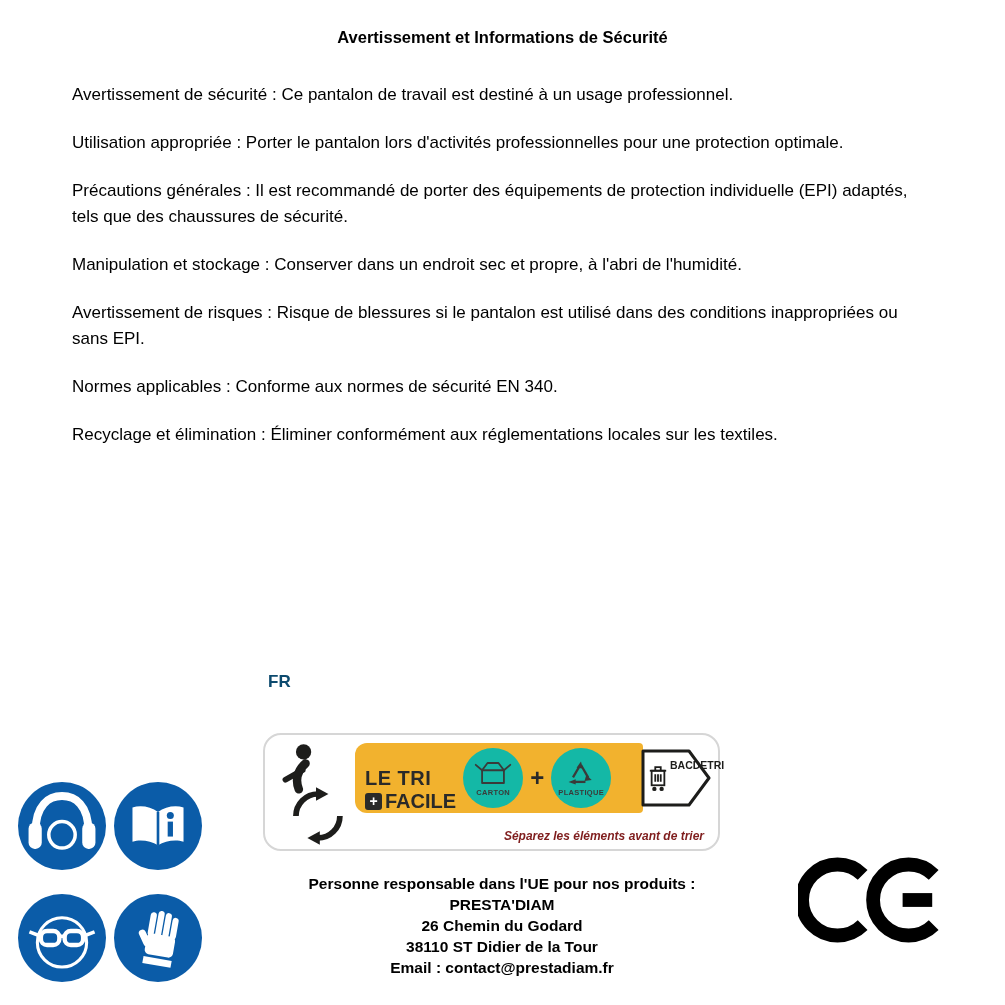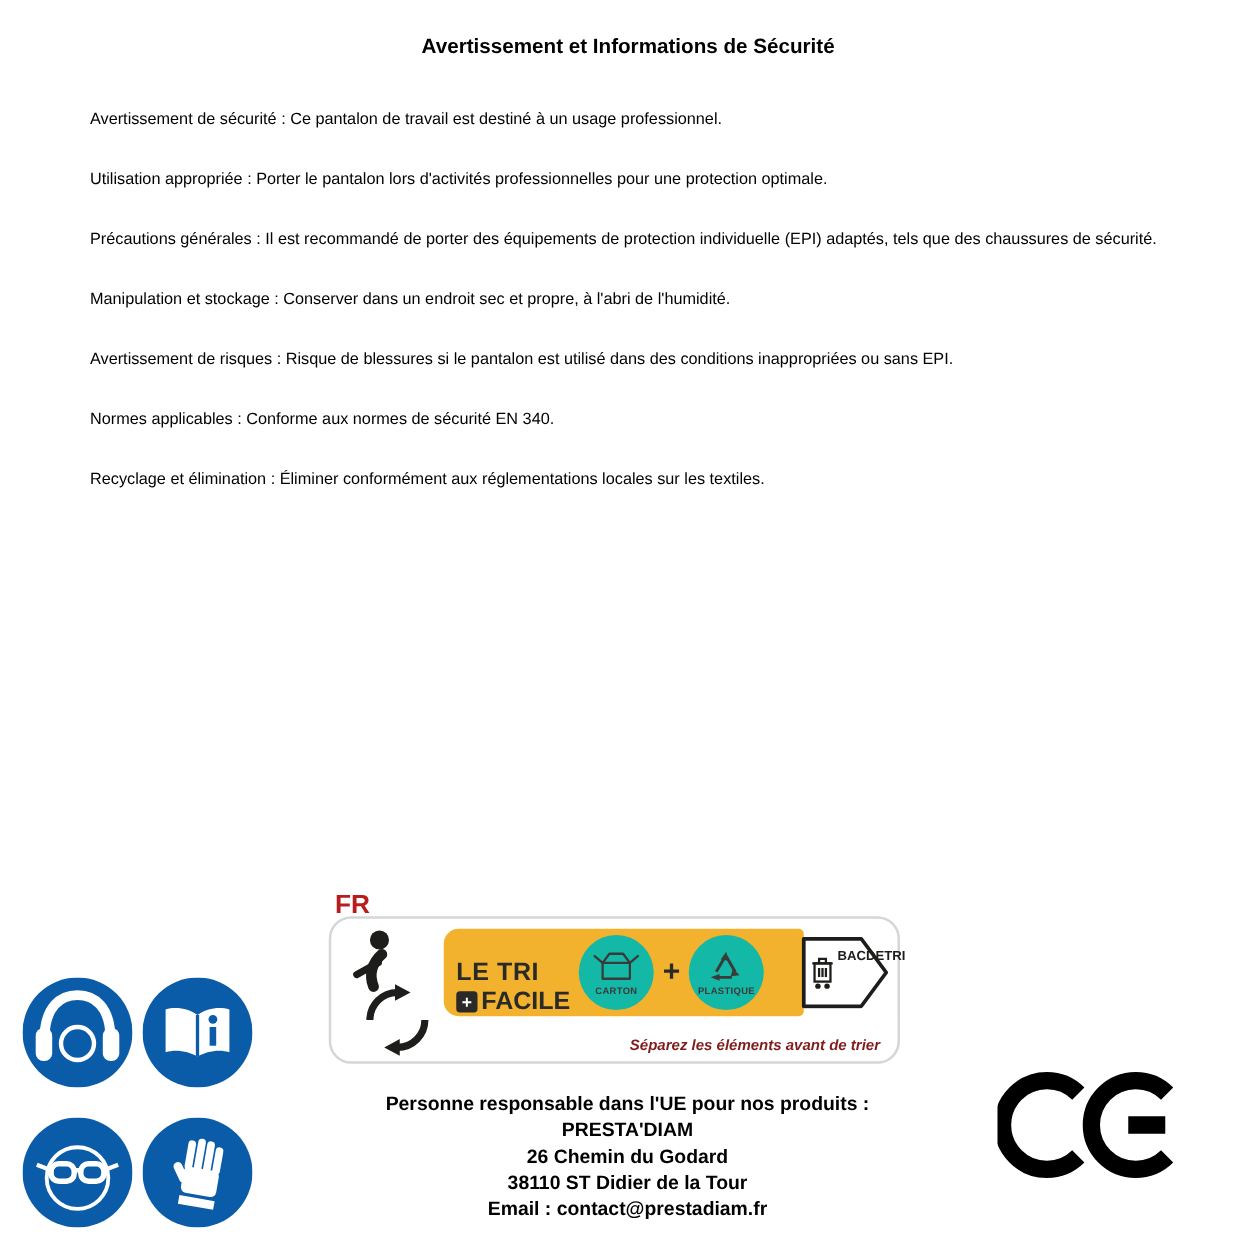--- a/index.html
+++ b/index.html
@@ -6,26 +6,26 @@
   .page {
     position:relative; width:1005px; height:1005px; background:#ffffff;
     font-family:Liberation Sans, sans-serif; color:#000; overflow:hidden;
   }
   .doc-title {
     position:absolute; top:28px; left:0; width:100%;
     text-align:center; font-size:16.5px; font-weight:bold;
   }
   .paragraphs {
     position:absolute; top:82px; left:72px; width:866px;
-    font-size:13px; line-height:26px;
+    font-size:17px; line-height:26px;
   }
   .paragraphs p { margin:0 0 22px 0; }
 
   
-  .fr-label { position:absolute; left:268px; top:712px; font-size:21px; font-weight:bold; color:#b91c1c; }
+  .fr-label { position:absolute; left:268px; top:672px; font-size:17px; font-weight:bold; color:#0c4a6e; }
   .tri-card {
     position:absolute; left:263px; top:733px; width:457px; height:118px;
     border:2px solid #d6d6d6; border-radius:18px; box-sizing:border-box; background:#fff;
   }
   .triman { position:absolute; left:8px; top:6px; }
   .tri-banner {
     position:absolute; left:90px; top:8px; width:288px; height:70px;
     background:#f2b22e; border-radius:12px 4px 4px 12px;
     display:flex; align-items:center; gap:7px;
     padding:0 6px 0 10px; box-sizing:border-box;

